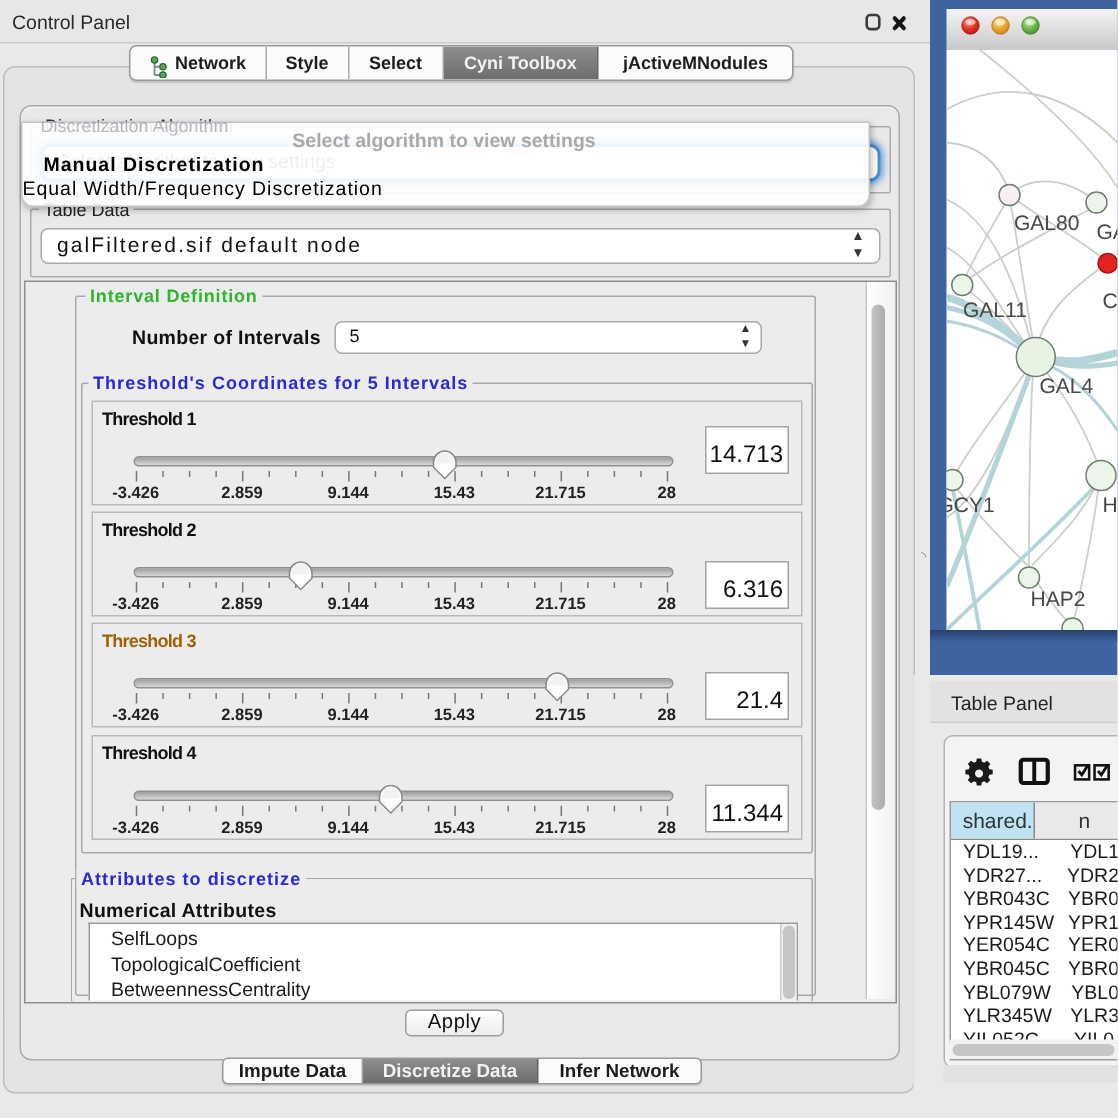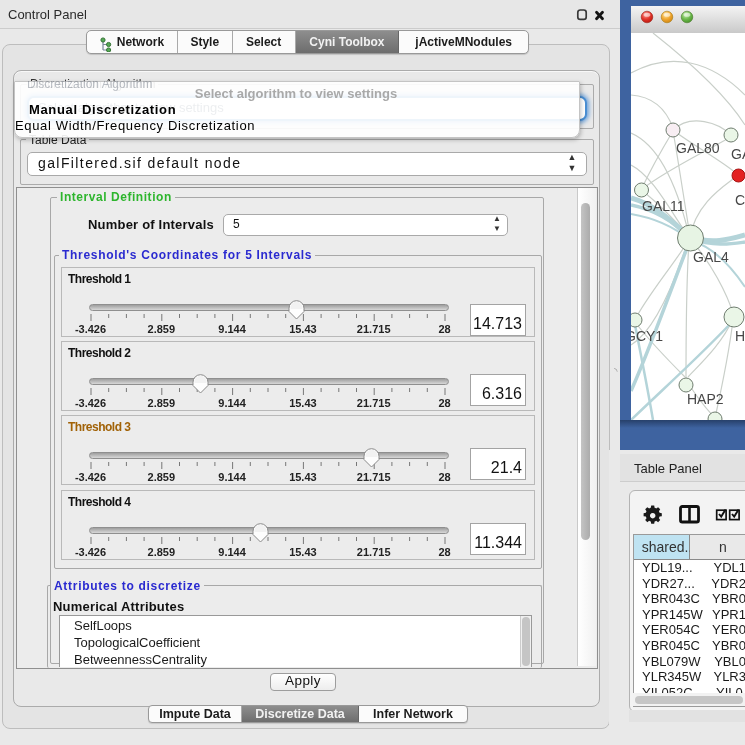--- a/index.html
+++ b/index.html
@@ -98,21 +98,21 @@
 <div class="abs" style="left:60.5px;top:323px;width:60px;text-align:center;font-size:11px;font-weight:bold;color:#222;">-3.426</div>
 <div class="abs" style="left:131.3px;top:323px;width:60px;text-align:center;font-size:11px;font-weight:bold;color:#222;">2.859</div>
 <div class="abs" style="left:202.1px;top:323px;width:60px;text-align:center;font-size:11px;font-weight:bold;color:#222;">9.144</div>
 <div class="abs" style="left:272.9px;top:323px;width:60px;text-align:center;font-size:11px;font-weight:bold;color:#222;">15.43</div>
 <div class="abs" style="left:343.7px;top:323px;width:60px;text-align:center;font-size:11px;font-weight:bold;color:#222;">21.715</div>
 <div class="abs" style="left:414.5px;top:323px;width:60px;text-align:center;font-size:11px;font-weight:bold;color:#222;">28</div>
 <svg class="abs" style="left:287.8278177305416px;top:300px;" width="17" height="20">
     <path d="M1,8.2 a7.5,7.5 0 0 1 15,0 l0,3.3 l-7.5,7.5 l-7.5,-7.5 z" fill="#fdfdfd" stroke="#8a8a8a" stroke-width="1"></path>
     <path d="M2.5,8 a6,6.2 0 0 1 12,0 l0,1 l-12,0 z" fill="#efefef" opacity="0.8"></path>
   </svg>
-<div class="abs" style="left:470px;top:304px;width:56px;height:32px;background:#fff;border:1px solid #a3a3a3;display:flex;align-items:flex-end;justify-content:flex-end;padding:0 3px 2px 0;box-sizing:border-box;font-size:16px;color:#111;">14.713</div>
+<div class="abs" style="left:470px;top:284px;width:56px;height:32px;background:#fff;border:1px solid #a3a3a3;display:flex;align-items:flex-end;justify-content:flex-end;padding:0 3px 2px 0;box-sizing:border-box;font-size:16px;color:#111;">14.713</div>
 <div class="abs" style="left:61px;top:341px;width:472px;height:68px;background:#ececec;border:1px solid #b9b9b9;"></div>
 <div class="abs" style="left:68px;top:346px;font-size:12px;font-weight:bold;letter-spacing:-0.5px;color:#111;">Threshold 2</div>
 <div class="abs" style="left:88.5px;top:378px;width:358px;height:5px;background:linear-gradient(#9e9e9e,#d8d8d8);border:1px solid #8f8f8f;border-radius:3.5px;"></div>
 <svg class="abs" style="left:85.5px;top:388px;" width="364" height="8">
     <line x1="5" y1="0" x2="5" y2="7" stroke="#777" stroke-width="1"></line>
     <line x1="22.700000000000003" y1="0" x2="22.700000000000003" y2="4" stroke="#777" stroke-width="1"></line>
     <line x1="40.400000000000006" y1="0" x2="40.400000000000006" y2="4" stroke="#777" stroke-width="1"></line>
     <line x1="58.099999999999994" y1="0" x2="58.099999999999994" y2="4" stroke="#777" stroke-width="1"></line>
     <line x1="75.80000000000001" y1="0" x2="75.80000000000001" y2="7" stroke="#777" stroke-width="1"></line>
     <line x1="93.5" y1="0" x2="93.5" y2="4" stroke="#777" stroke-width="1"></line>

